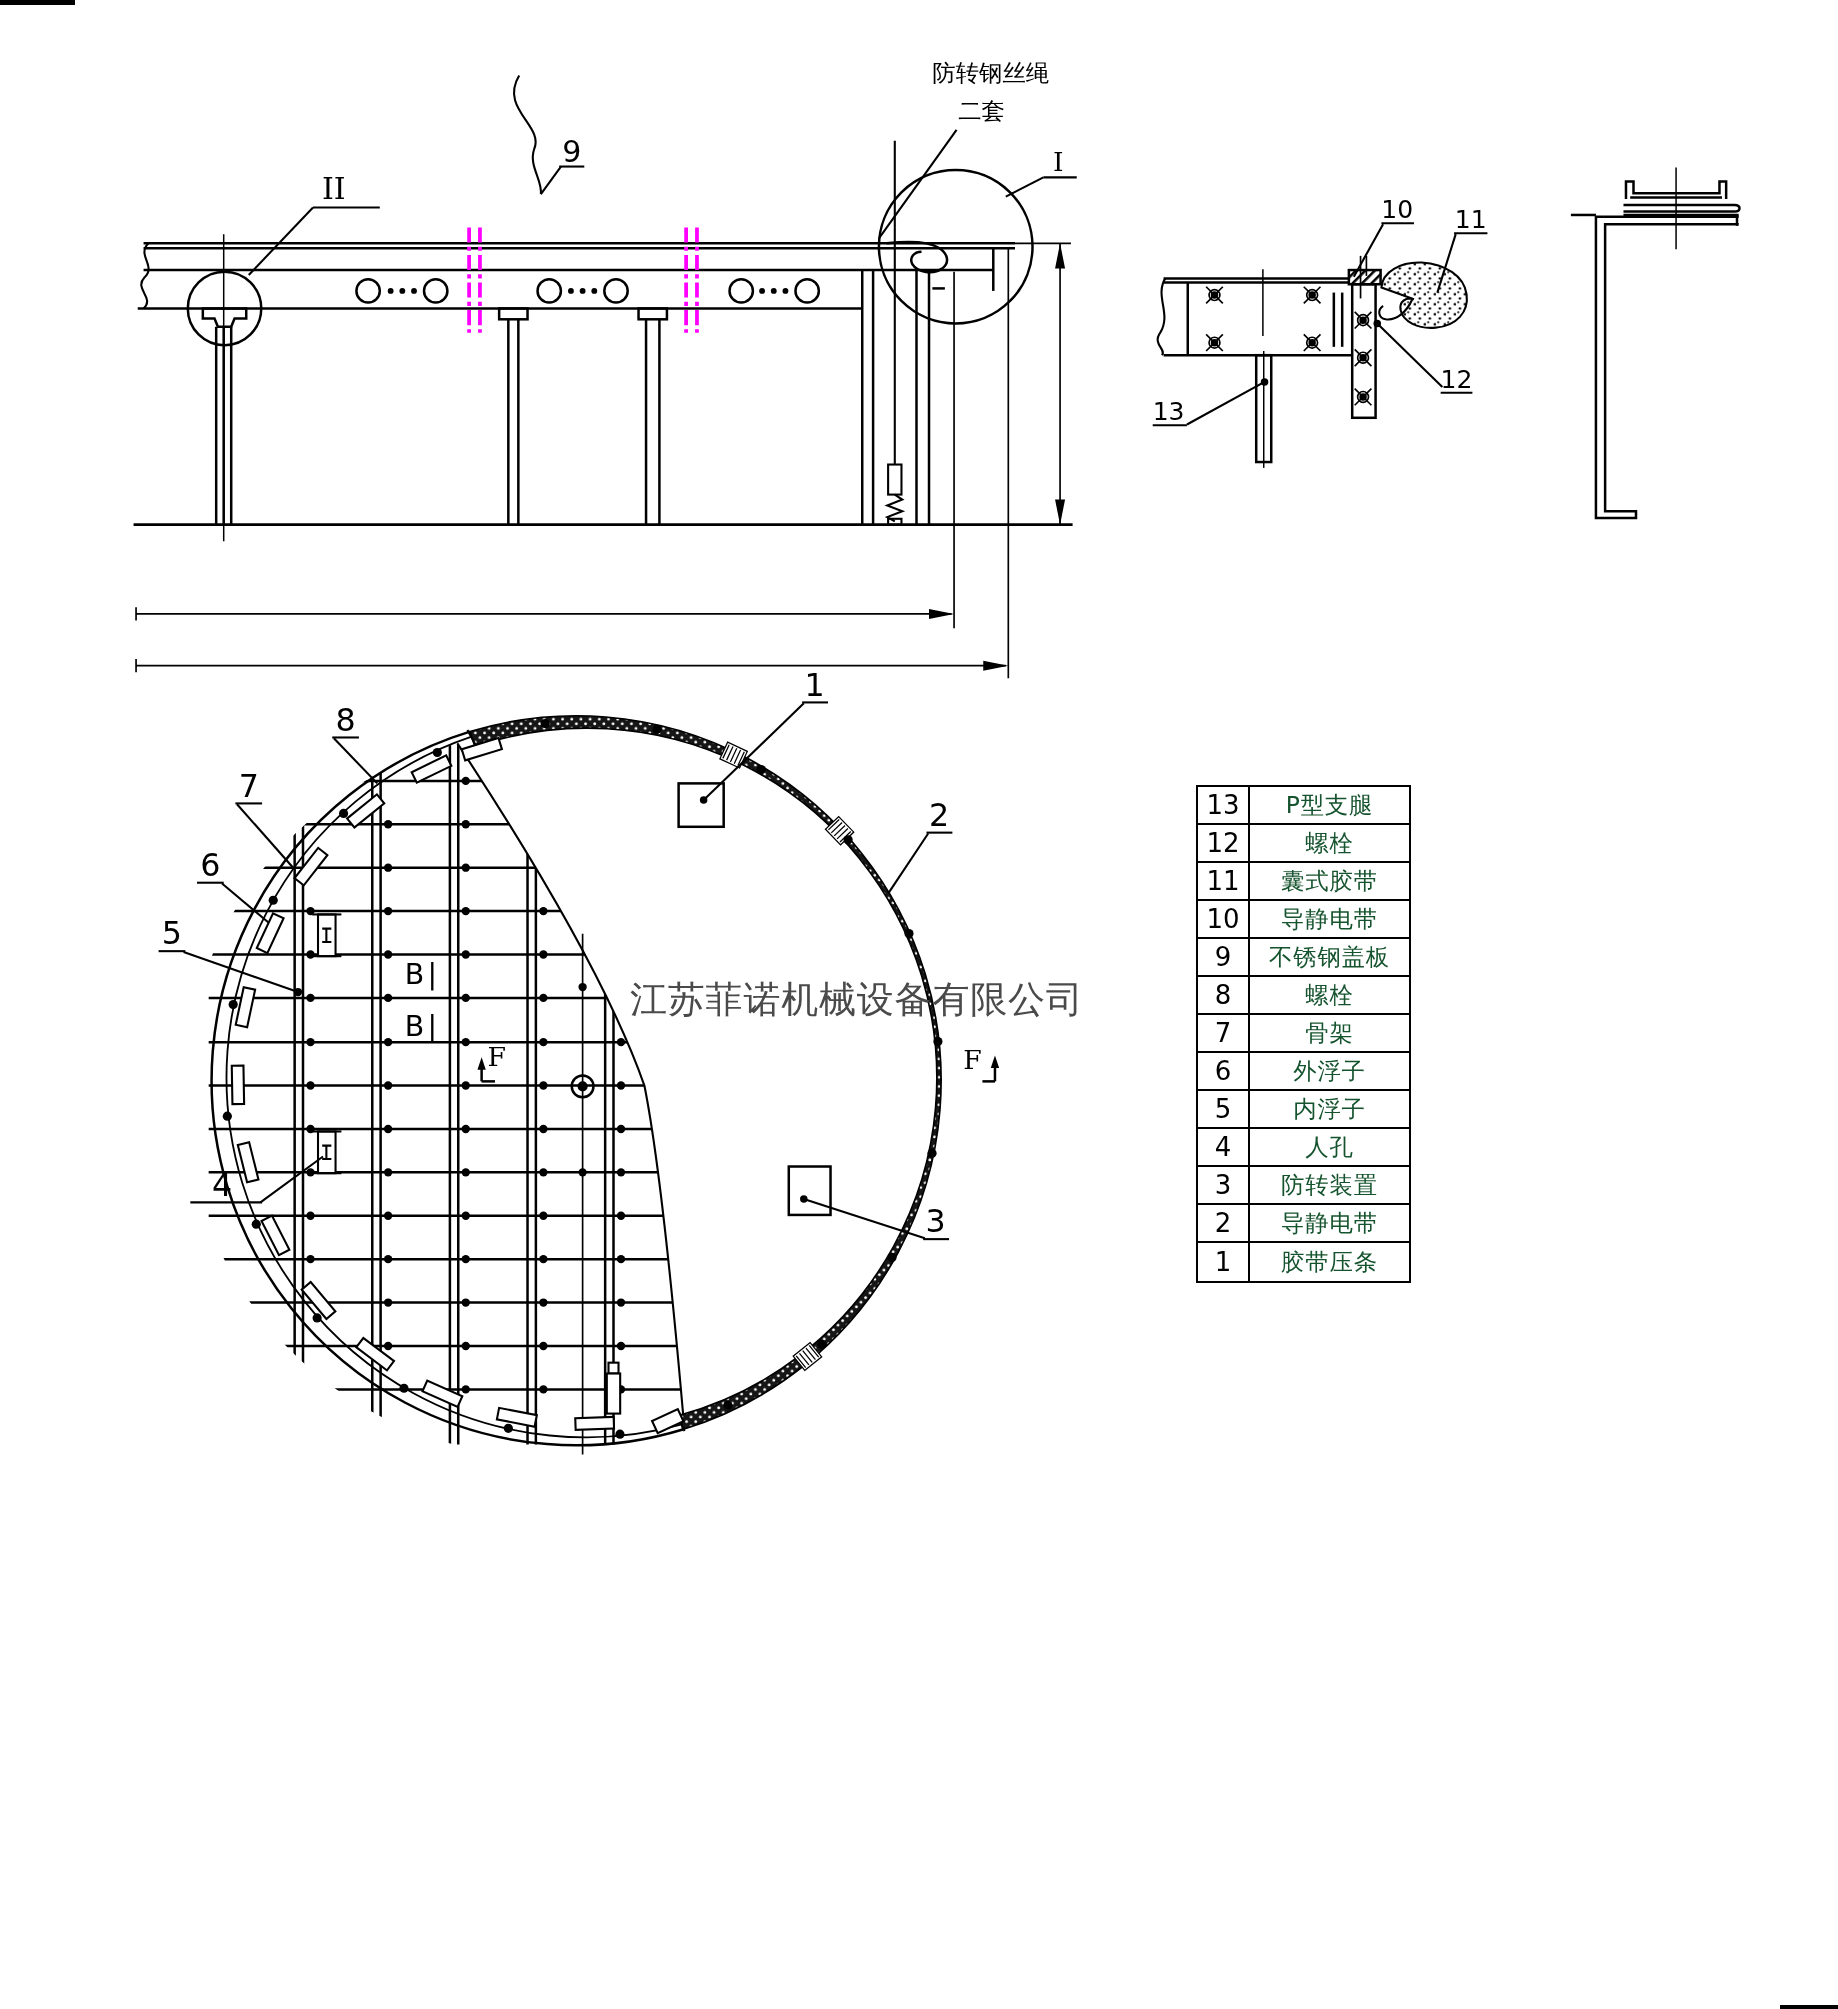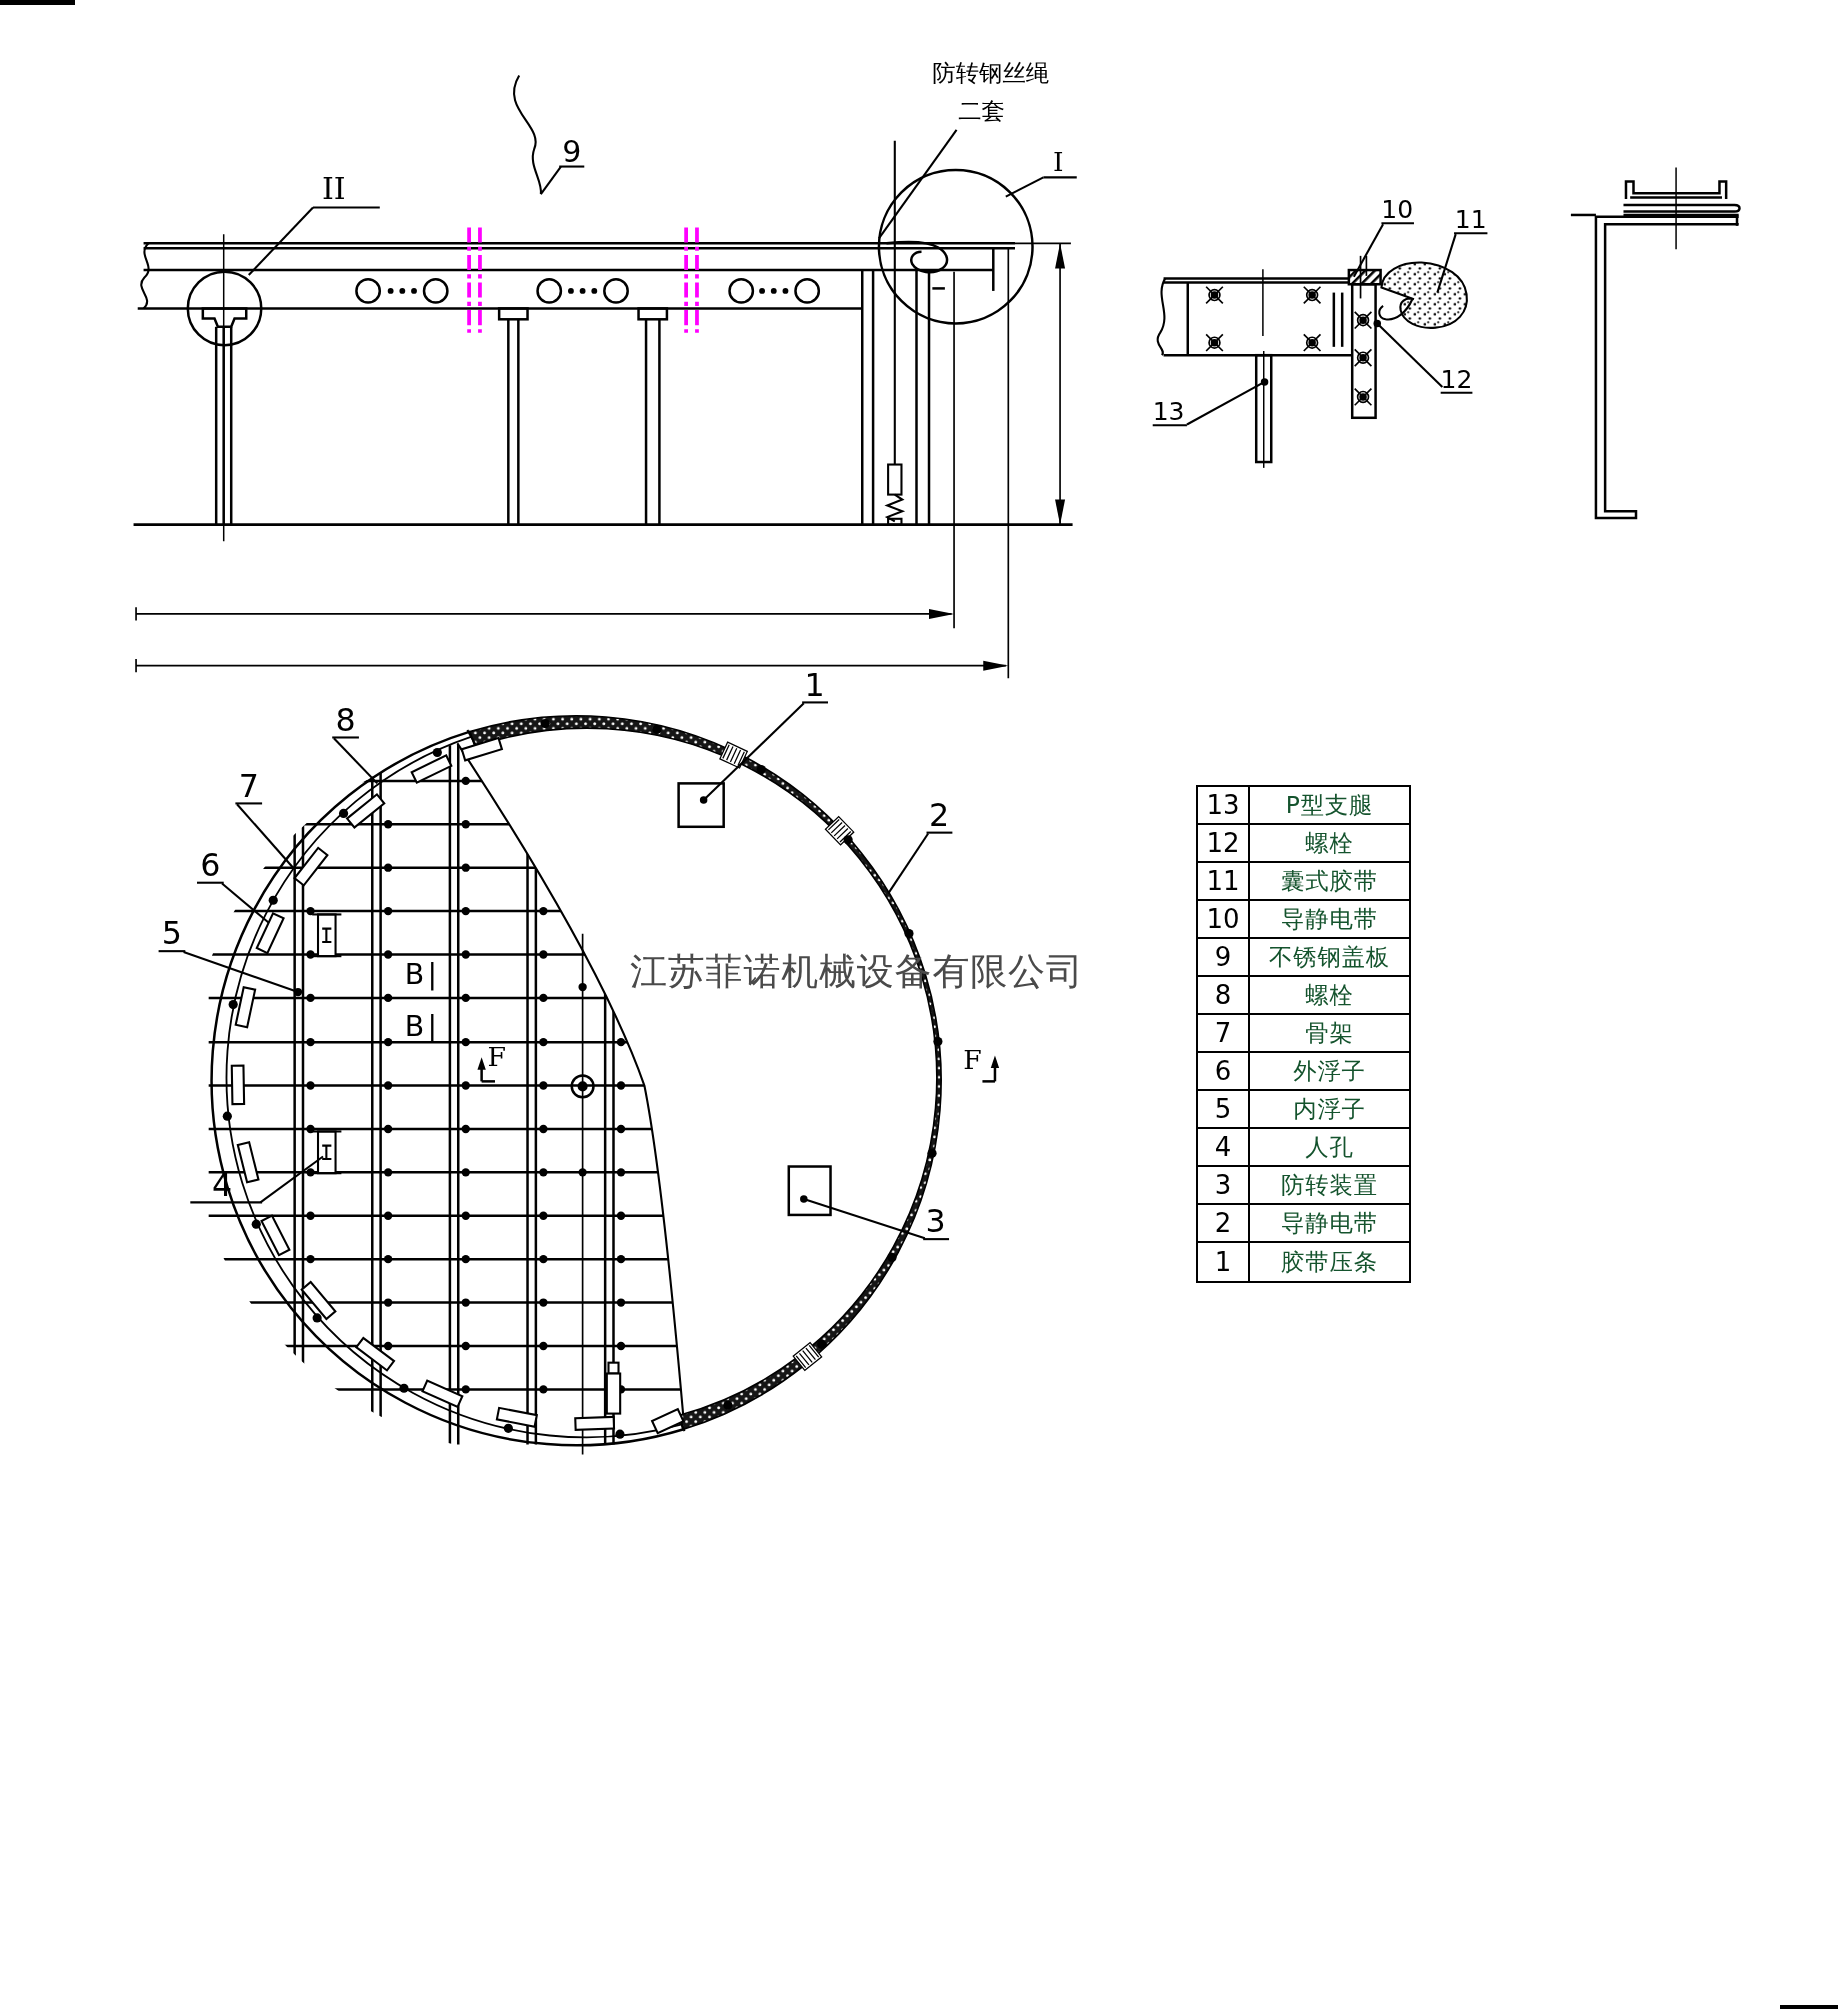--- a/index.html
+++ b/index.html
@@ -7,21 +7,21 @@
         font-family:"DejaVu Sans",sans-serif;}
   #drawing{position:absolute;left:0;top:0;}
   
   #parts-table{position:absolute;left:1196px;top:785px;width:211px;border:2.1px solid #000;}
   .pt-row{display:flex;height:38px;box-sizing:border-box;border-bottom:2.1px solid #000;}
   .pt-row:last-child{border-bottom:none;}
   .pt-no{width:52px;box-sizing:border-box;border-right:2.1px solid #000;display:flex;
          align-items:center;justify-content:center;font-size:26px;color:#000;}
   .pt-name{flex:1;display:flex;align-items:center;justify-content:center;font-size:23.4px;
          color:#14532d;letter-spacing:0.8px;white-space:nowrap;}
-  #watermark{position:absolute;left:630px;top:947px;width:392px;font-size:37px;color:#4a4a4a;
+  #watermark{position:absolute;left:630px;top:975px;width:392px;font-size:37px;color:#4a4a4a;
          letter-spacing:0.8px;white-space:nowrap;z-index:3;}
   .corner-bar{position:absolute;background:#000;}
   text{fill:#000;}
   .cad-sans{font-family:"DejaVu Sans",sans-serif;}
   .cad-serif{font-family:"DejaVu Serif",serif;}
 </style>
 </head>
 <body>
 
 <div id="page">

